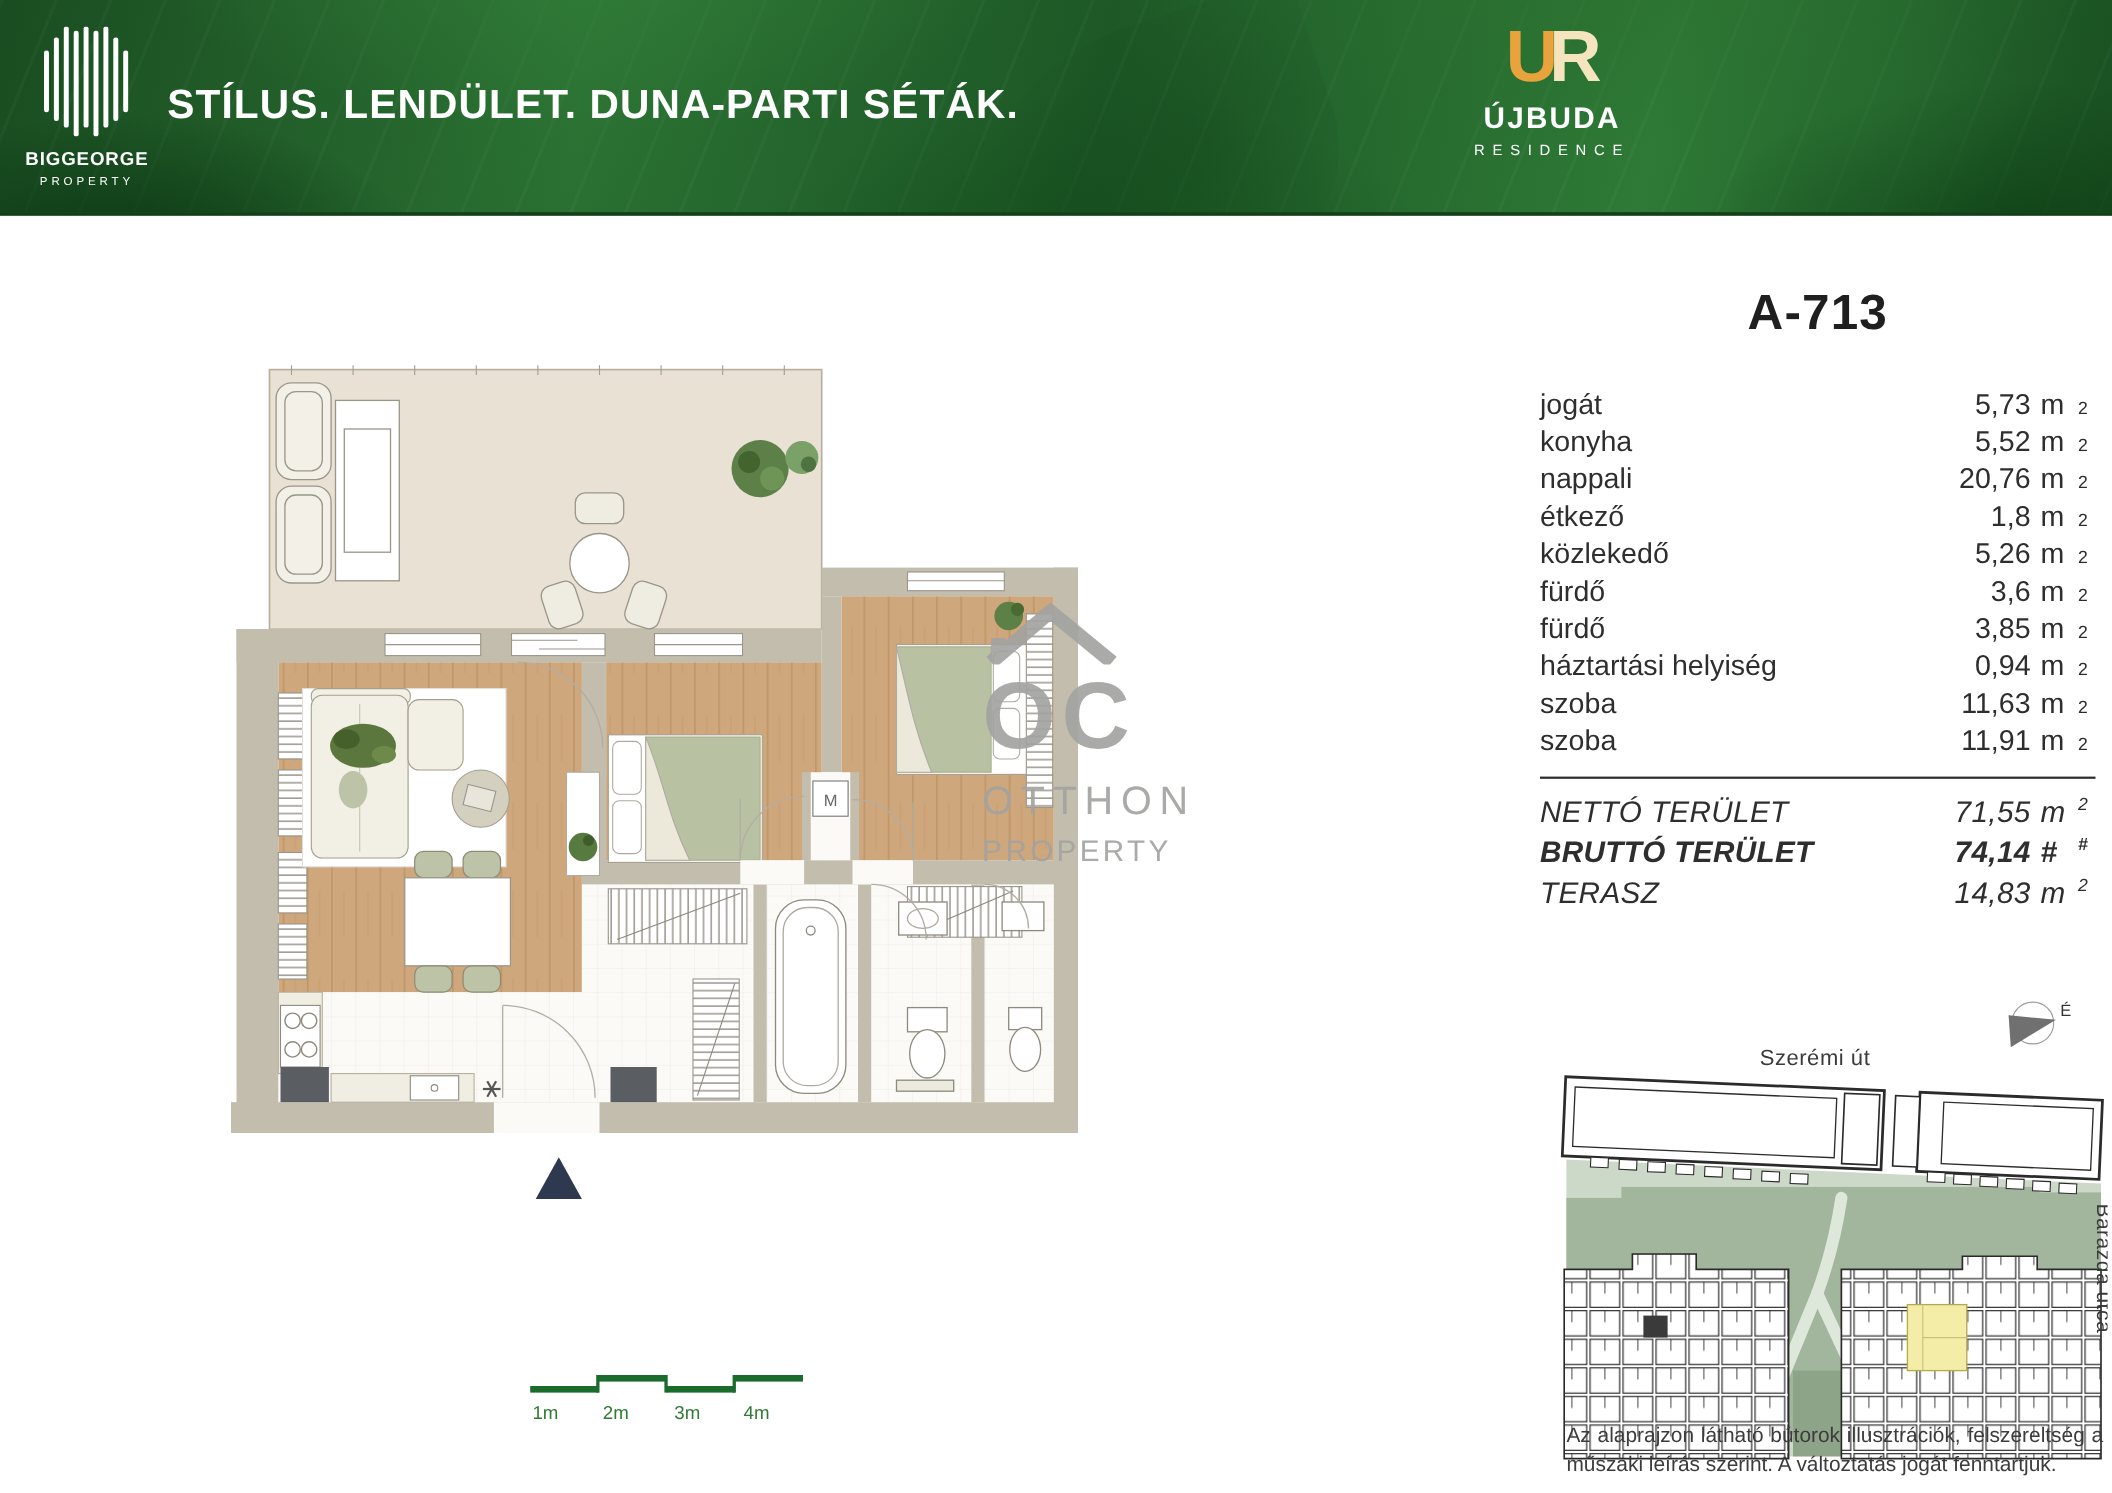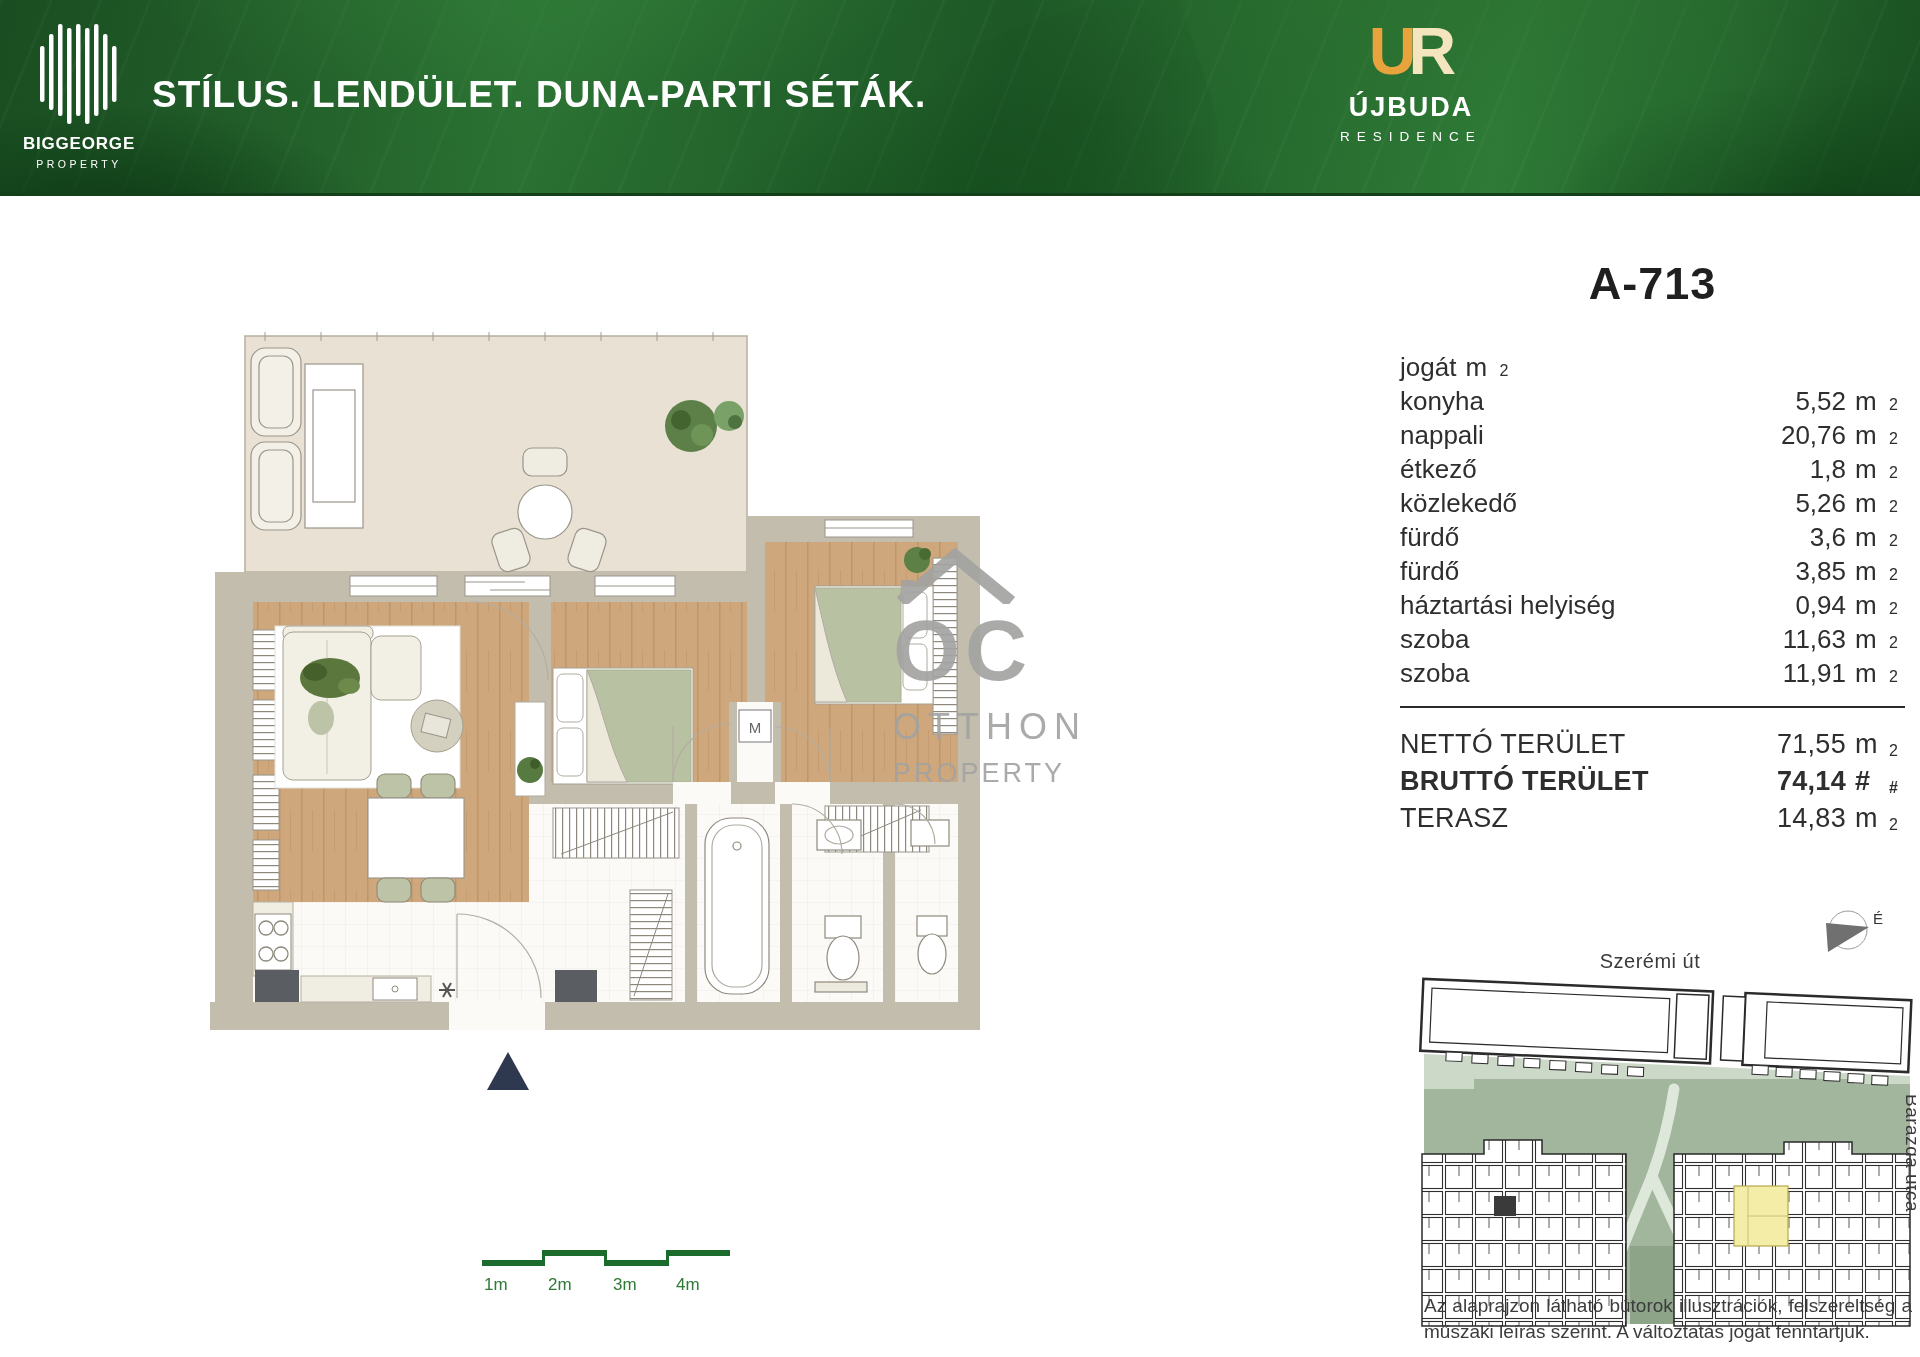--- a/index.html
+++ b/index.html
@@ -26,21 +26,21 @@
   .urlogo{position:absolute;left:1311px;top:16px;width:200px;text-align:center;color:#fff;}
   .monogram{font-size:66px;font-weight:800;line-height:70px;letter-spacing:-3px;}
   .mu{color:#E8A33C;} .mr{color:#F4E5BE;margin-left:-5px;}
   .urtitle{font-size:27px;font-weight:bold;letter-spacing:2px;margin-top:6px;}
   .ursub{font-size:13.5px;letter-spacing:7px;margin-top:6px;}
   
   .unit-title{position:absolute;left:1400px;top:258px;width:505px;text-align:center;
     font-size:45px;font-weight:800;letter-spacing:1px;color:#1f1f1f;}
   .table{position:absolute;left:1400px;top:352px;width:505px;}
   .row{display:flex;align-items:baseline;height:34px;font-size:26px;color:#2e2e2e;}
-  .trow{display:flex;align-items:flex-end;height:37px;font-size:27px;letter-spacing:.3px;}
+  .trow{display:flex;align-items:flex-start;height:37px;font-size:27px;letter-spacing:.3px;font-style:italic;}
   .rl{white-space:nowrap;}
   .rv{flex:1;text-align:right;font-variant-numeric:tabular-nums;}
   .ru{margin-left:9px;width:30px;}
   .rs{font-size:16px;margin-left:4px;width:16px;}
   .bold{font-weight:bold;}
   .tdiv{border-top:2.5px solid #2b2b2b;margin:14px 0 15px 0;}
   
   .watermark{position:absolute;left:893px;top:546px;width:160px;text-align:left;
     color:#a3a3a1;opacity:.92;}
   .wm-oc{font-size:86px;font-weight:bold;letter-spacing:5px;line-height:80px;margin-top:2px;}
@@ -306,20 +306,21 @@
   <div class="wm-oc">OC</div>
   <div class="wm-l2">OTTHON</div>
   <div class="wm-l3">PROPERTY</div>
 </div>
 
 <div class="unit-title">A-713</div>
 
 <div class="table">
   <div class="row">
       <span class="rl">jogát</span>
+      <span class="rv">5,73</span>
       <span class="ru">m</span>
       <sup class="rs">2</sup>
     </div>
   <div class="row">
       <span class="rl">konyha</span>
       <span class="rv">5,52</span>
       <span class="ru">m</span>
       <sup class="rs">2</sup>
     </div>
   <div class="row">

